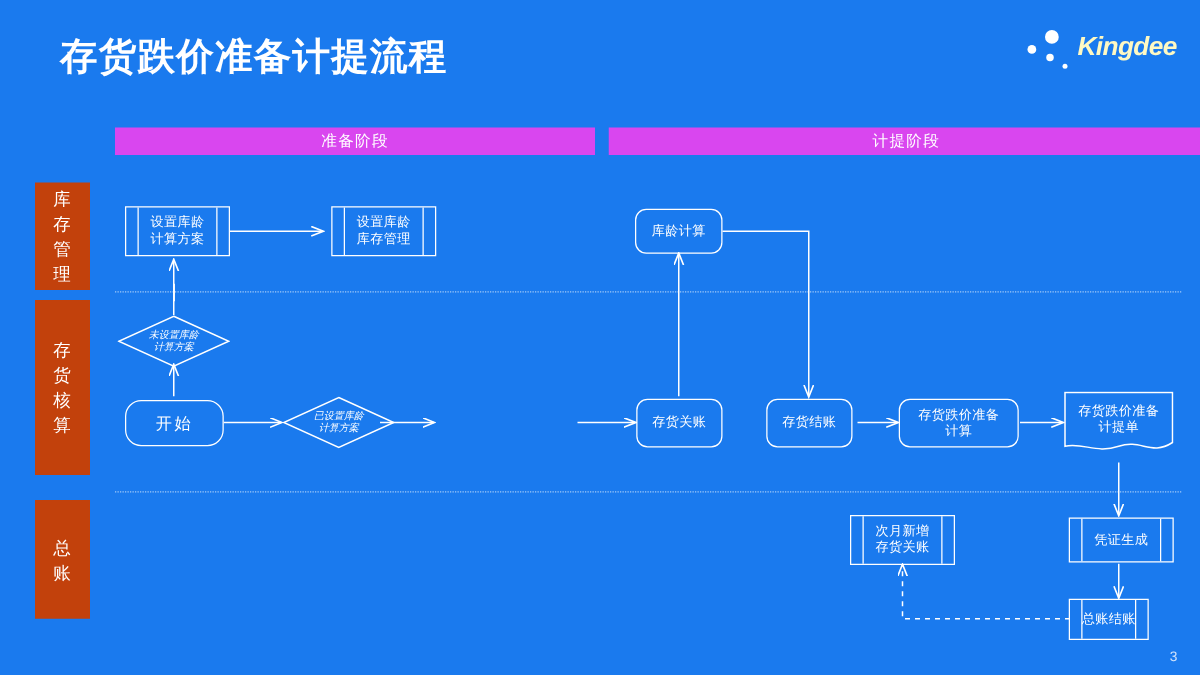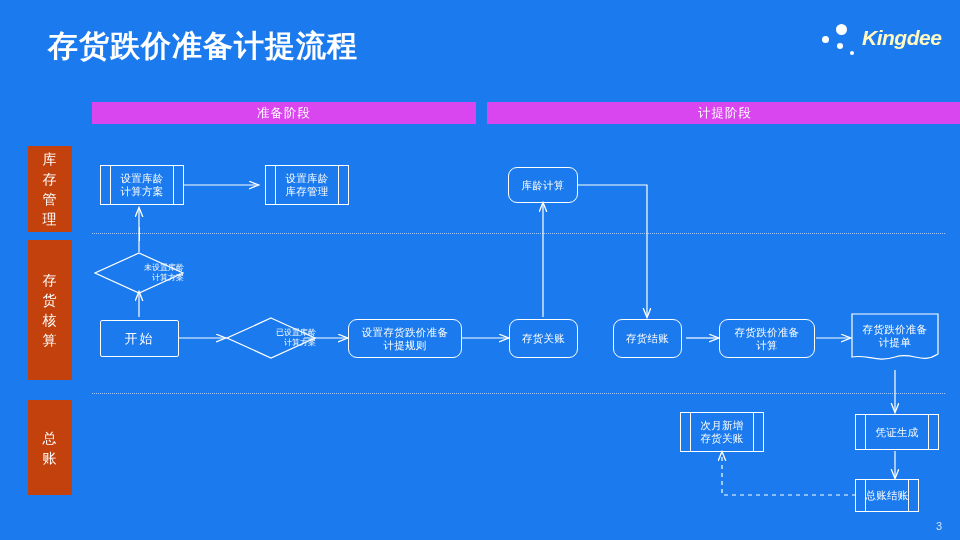--- a/index.html
+++ b/index.html
@@ -50,43 +50,44 @@
   .vrule{position:absolute;width:1px;background:#ffffff;opacity:.9;}
 
   
   .node{
     position:absolute;box-sizing:border-box;
     color:#ffffff;font-size:10.5px;line-height:13px;text-align:center;
     display:flex;align-items:center;justify-content:center;
     letter-spacing:.3px;
   }
   .rounded{border:1.2px solid #ffffff;border-radius:9px;background:transparent;}
-  .startnode{border:1.2px solid #ffffff;border-radius:2px;font-size:13px;letter-spacing:2px;}
+  .startnode{border:1.2px solid #ffffff;border-radius:13px;font-size:13px;letter-spacing:2px;}
   .proc{border:1.2px solid #ffffff;background:transparent;}
   .proc::before,.proc::after{
     content:"";position:absolute;top:0;bottom:0;width:0;border-left:1.2px solid #ffffff;
   }
   .proc::before{left:9px;}
   .proc::after{right:9px;}
 
   
   .docshape{background:transparent;}
   .docshape svg{position:absolute;left:0;top:0;}
   .docshape .doclabel{
     position:relative;z-index:2;width:100%;text-align:center;
     color:#fff;font-size:10.5px;line-height:13px;
   }
 
   
   .diamond{position:absolute;}
   .diamond svg{position:absolute;left:0;top:0;}
   .diamond .dlabel{
     position:absolute;left:0;top:50%;transform:translateY(-50%);
-    width:100%;text-align:right;color:#ffffff;font-size:8px;line-height:10px;z-index:2;
+    width:100%;text-align:center;color:#ffffff;font-size:8px;line-height:10px;z-index:2;
     letter-spacing:0;
+    font-style:italic;
   }
 
   
   #wires{position:absolute;left:0;top:0;width:960px;height:540px;pointer-events:none;}
 
   
   .pageno{
     position:absolute;right:18px;bottom:8px;color:#cfe2fb;font-size:11px;
   }
 </style>
@@ -193,26 +194,20 @@
     <div class="dlabel">
       <div>已设置库龄</div>
       <div>计算方案</div>
     </div>
   </div>
 
   <div class="node startnode" style="left:100px;top:320px;width:79px;height:37px;">
     <div>开始</div>
   </div>
 
-  <div class="node rounded" style="left:348px;top:319px;width:114px;height:39px;">
-    <div>
-      <div>设置存货跌价准备</div>
-      <div>计提规则</div>
-    </div>
-  </div>
 
   <div class="node rounded" style="left:509px;top:319px;width:69px;height:39px;">
     <div>存货关账</div>
   </div>
 
   <div class="node rounded" style="left:613px;top:319px;width:69px;height:39px;">
     <div>存货结账</div>
   </div>
 
   <div class="node rounded" style="left:719px;top:319px;width:96px;height:39px;">

